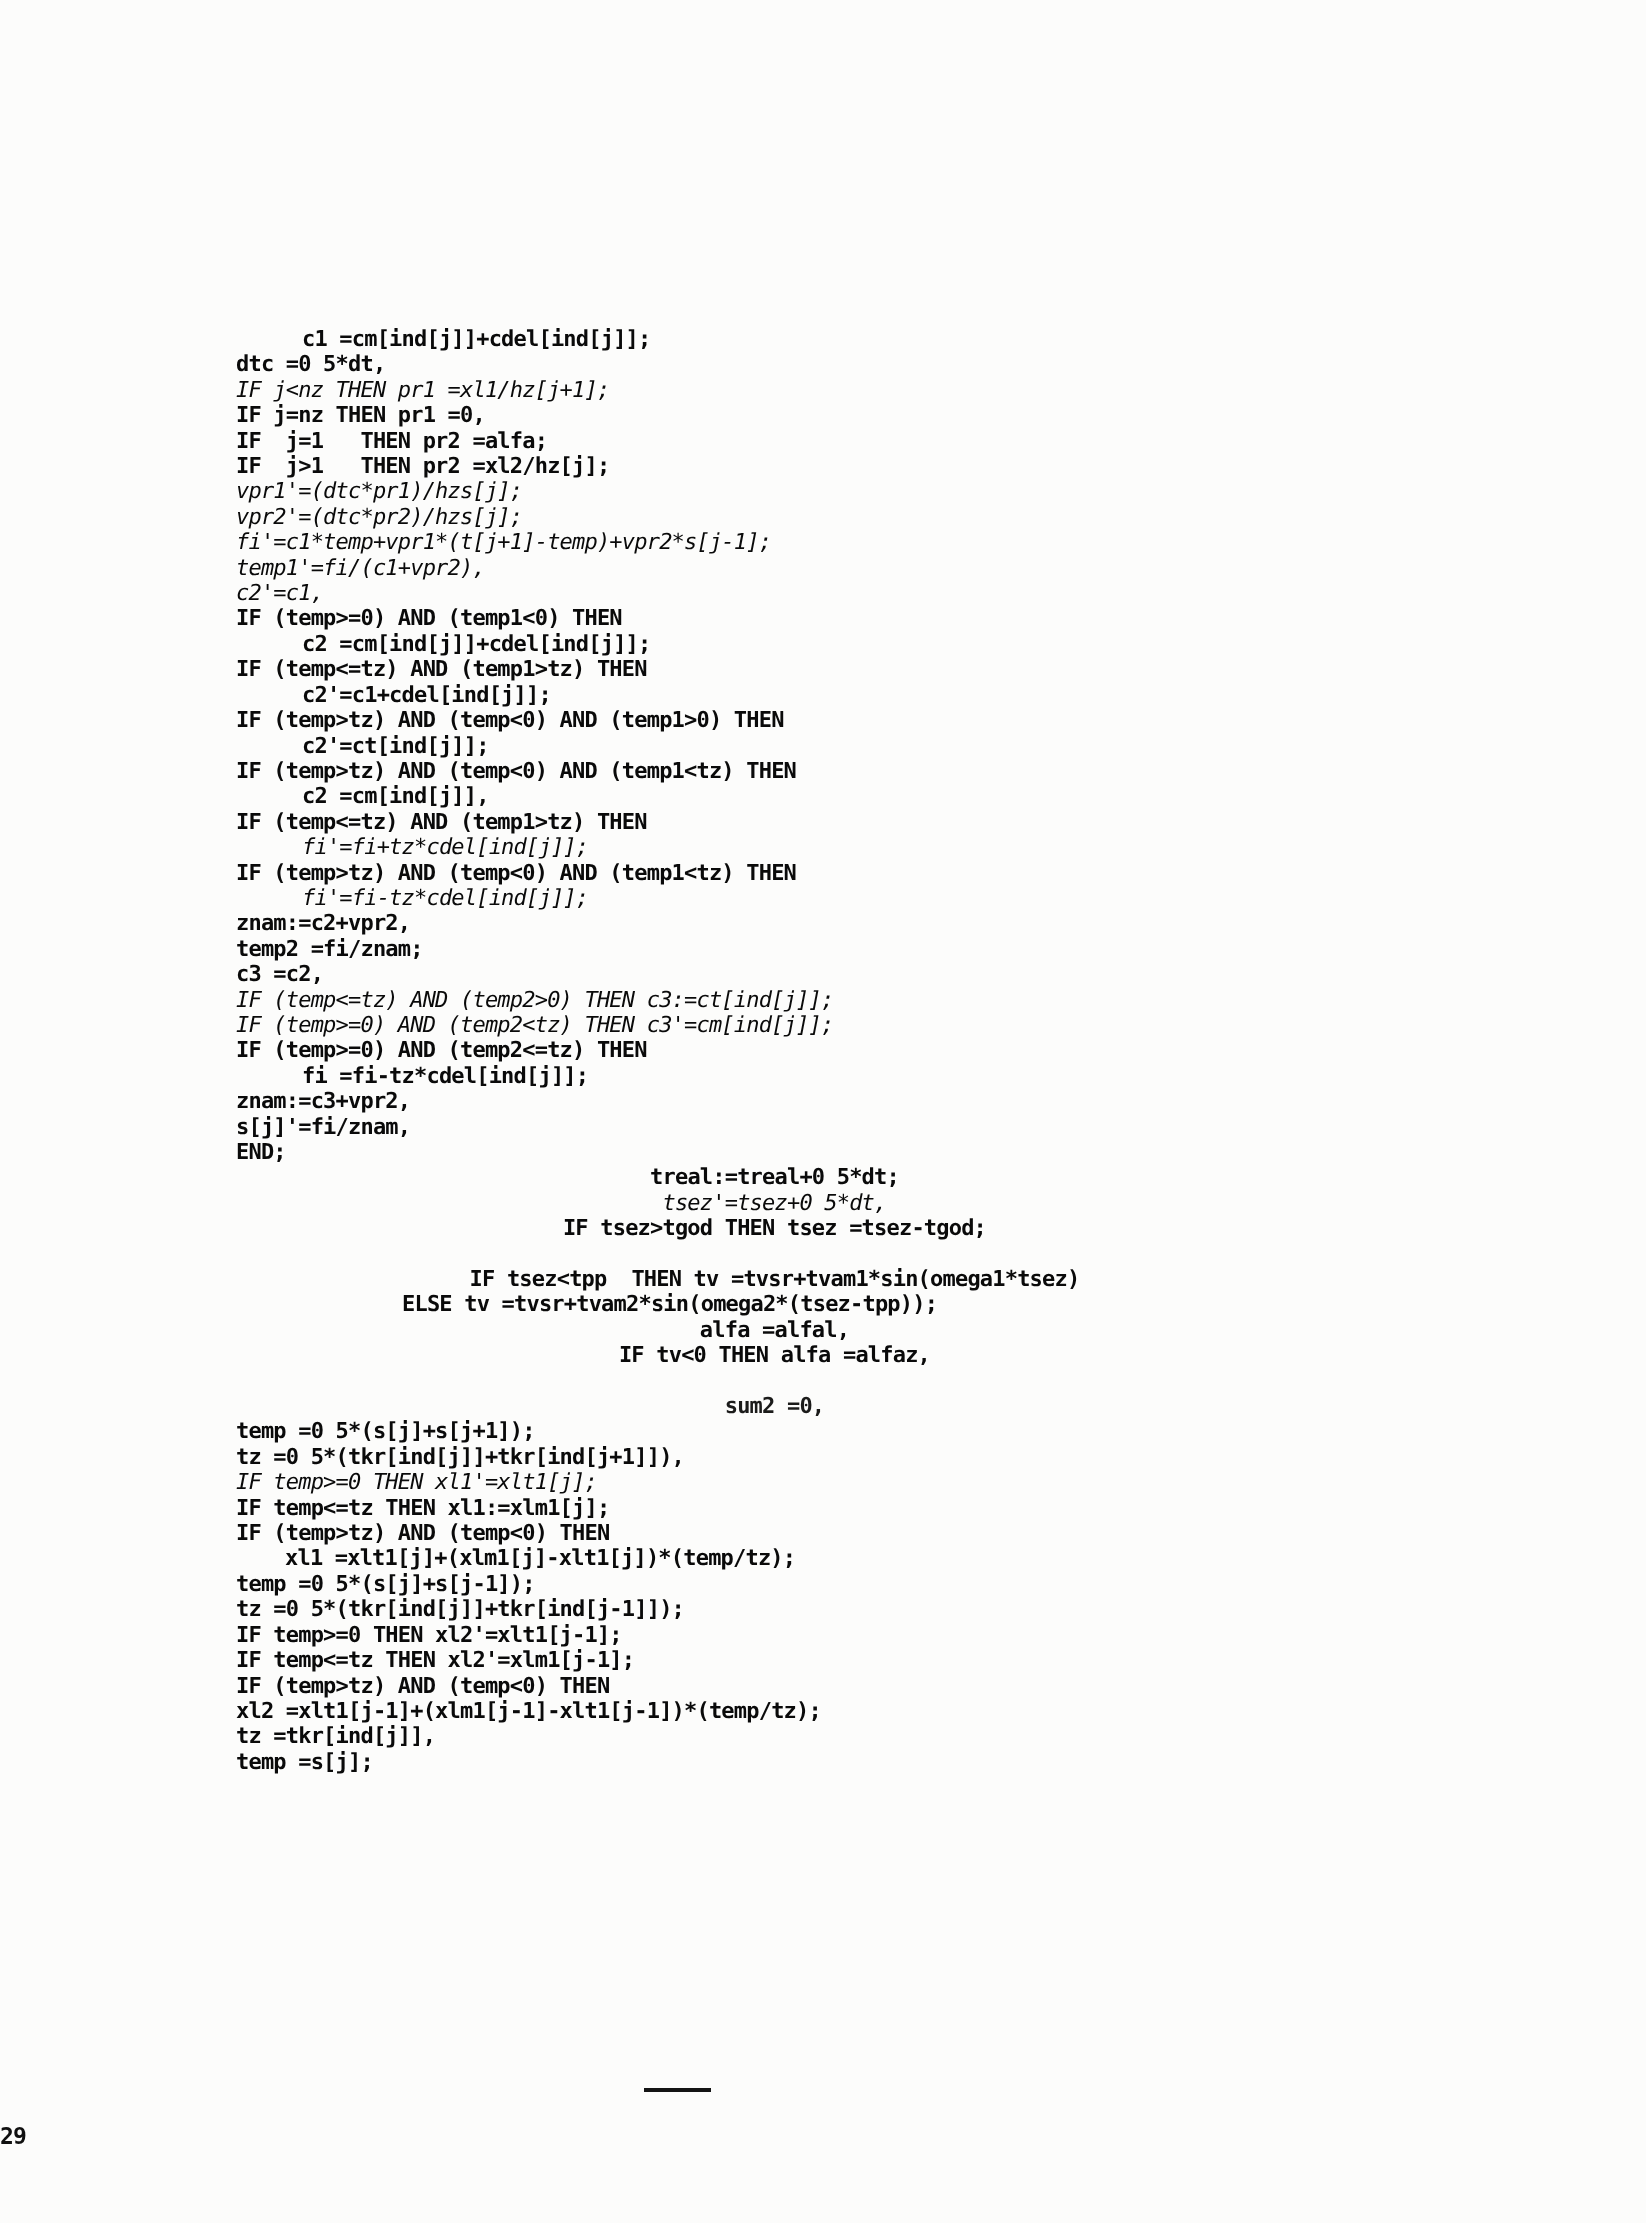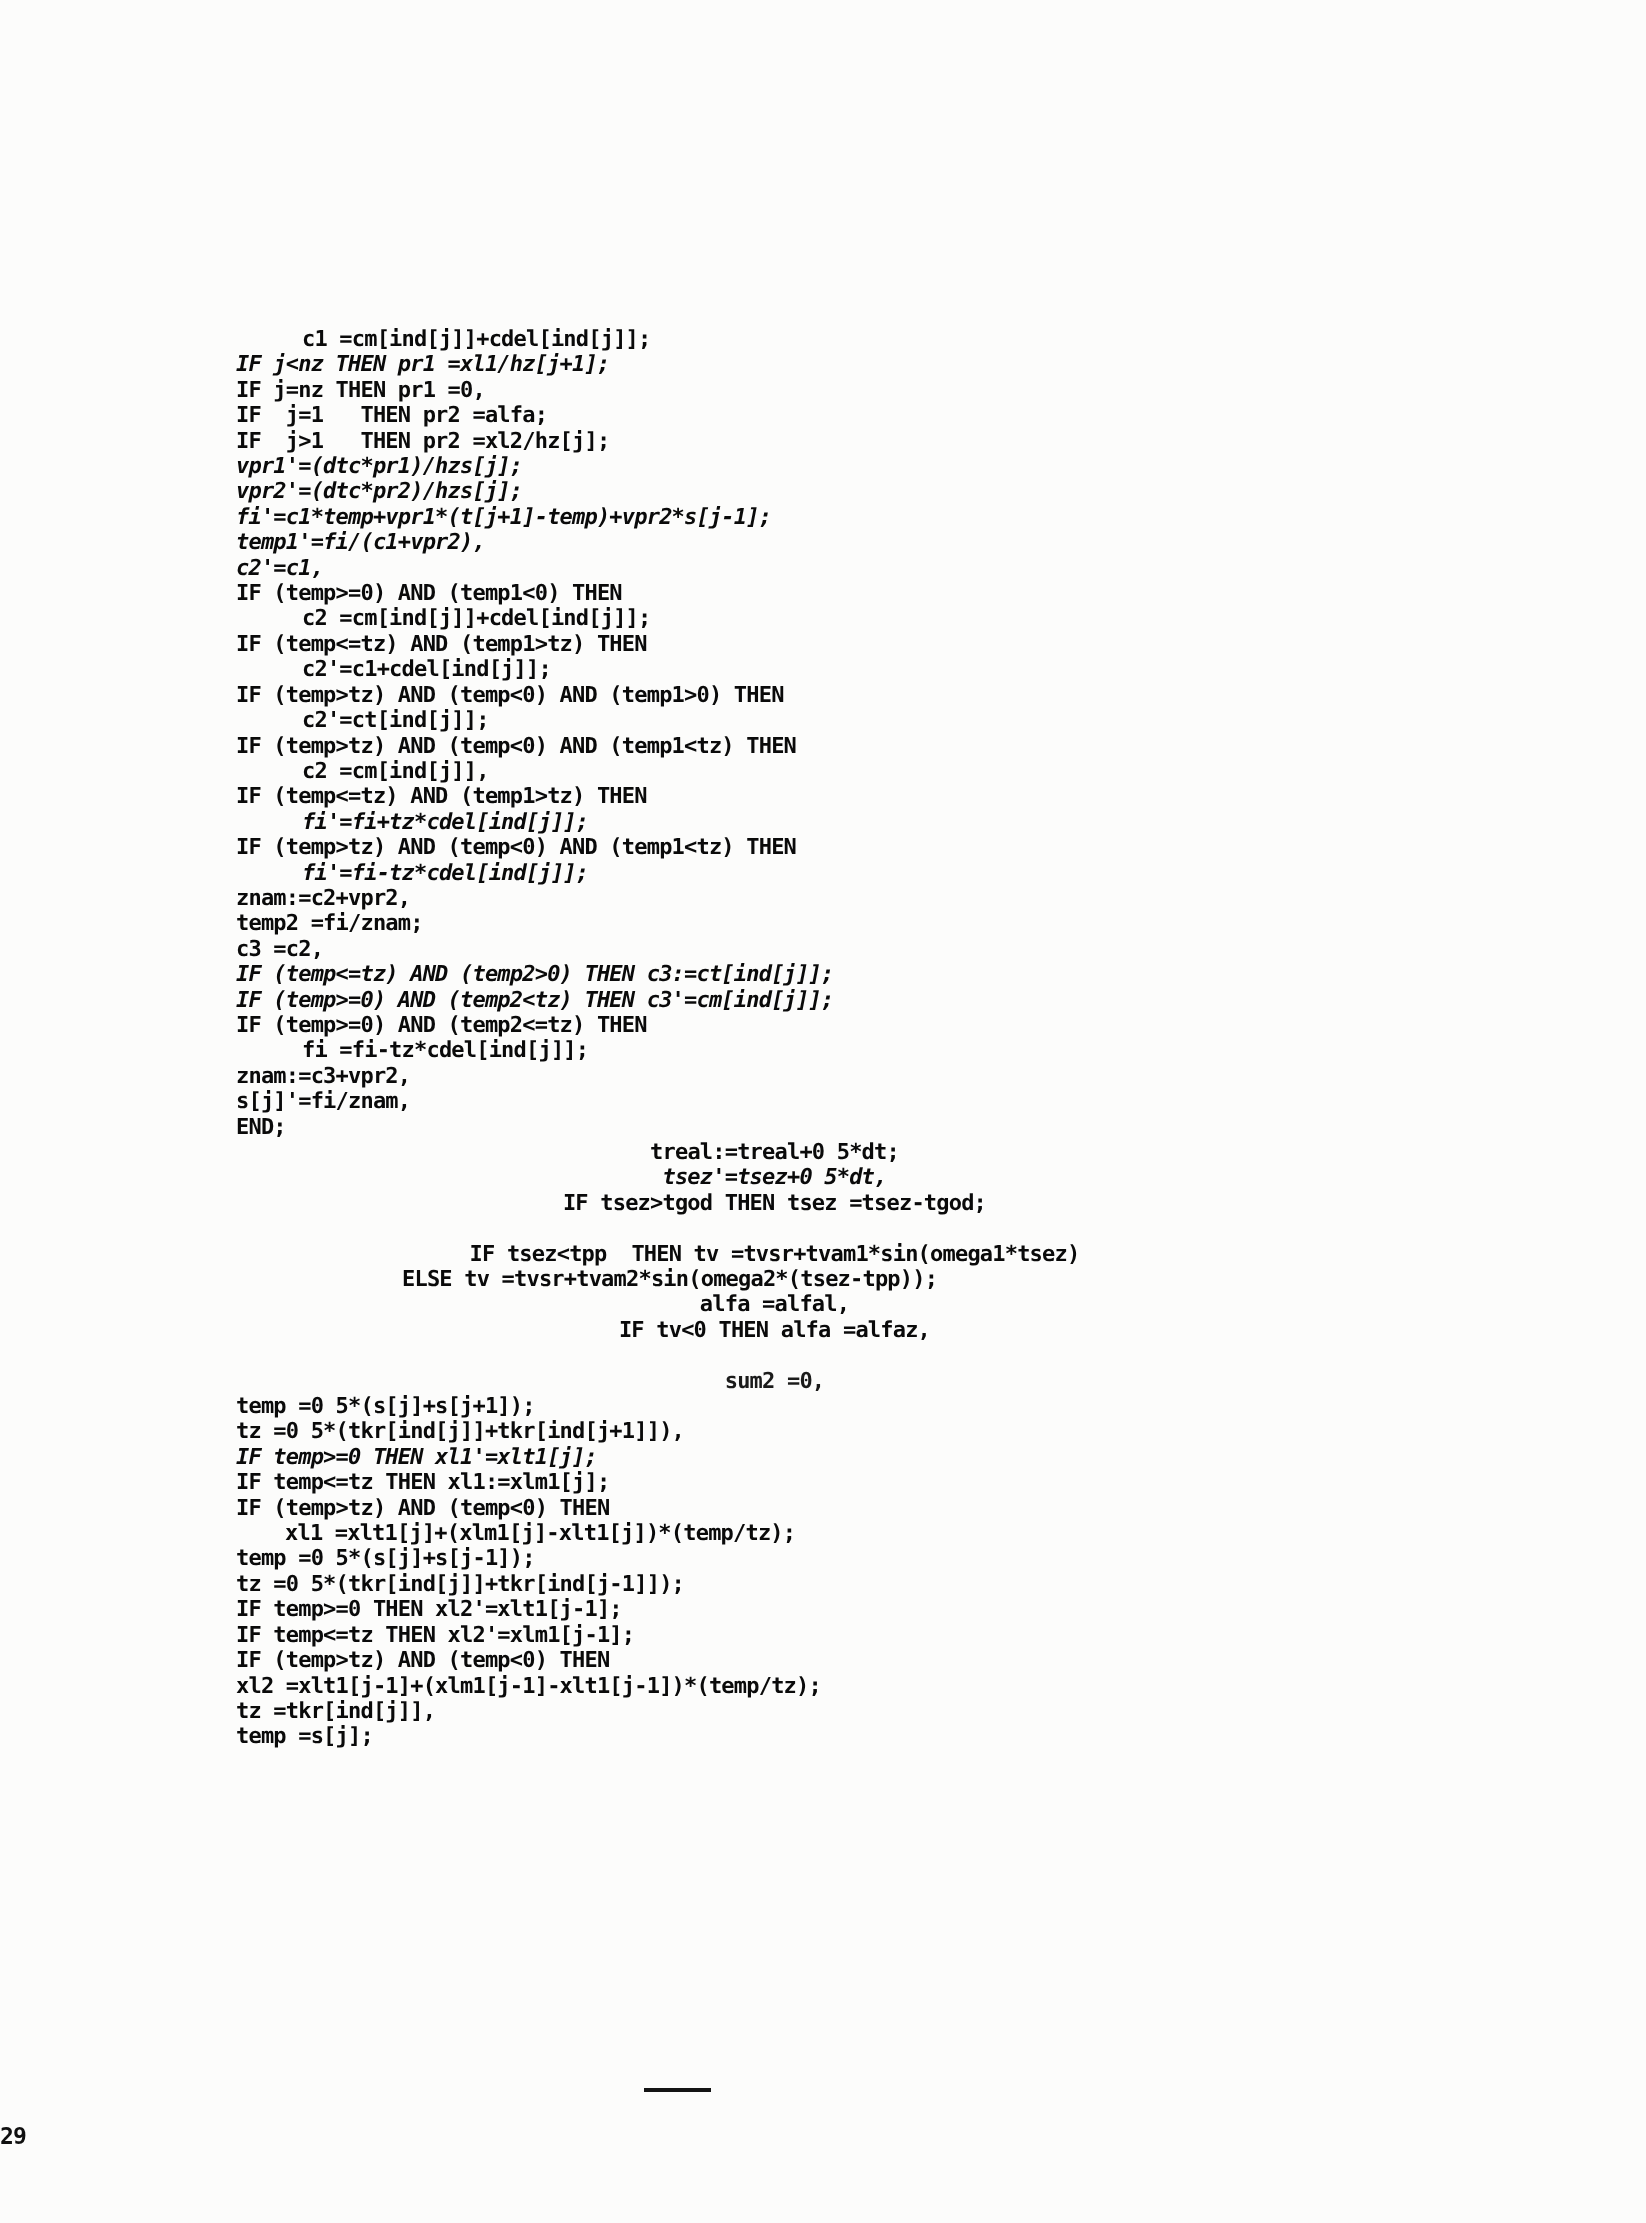--- a/index.html
+++ b/index.html
@@ -43,21 +43,21 @@
   }
   
   .ind0 { padding-left: 0px; text-align: center; }
   .ind1 { padding-left: 67px; }
   .ind2 { padding-left: 116px; }
   .ind3 { padding-left: 133px; }
   .ind4 { padding-left: 233px; }
 
   
   .kw    { font-weight: 700; }
-  .ital  { font-style: italic; font-weight: 700; }
+  .ital  { font-style: italic; font-weight: 400; }
   .light { font-weight: 700; opacity: 0.93; }
   .blank { height: 25.4px; }
 
   .page-rule {
     position: absolute;
     left: 644px;
     top: 2088px;
     width: 67px;
     height: 3.5px;
     background: #141414;
@@ -76,20 +76,21 @@
   }
 </style>
 </head>
 <body>
 
 <div class="page">
   <div class="page-surface"></div>
 
   <div class="listing" id="listing">
       <div class="code-line ind3 kw">c1 =cm[ind[j]]+cdel[ind[j]];</div>
+      <div class="code-line ind1 kw">dtc =0 5*dt,</div>
       <div class="code-line ind1 ital">IF j&lt;nz THEN pr1 =xl1/hz[j+1];</div>
       <div class="code-line ind1 kw">IF j=nz THEN pr1 =0,</div>
       <div class="code-line ind1 kw">IF  j=1   THEN pr2 =alfa;</div>
       <div class="code-line ind1 kw">IF  j&gt;1   THEN pr2 =xl2/hz[j];</div>
       <div class="code-line ind1 ital">vpr1'=(dtc*pr1)/hzs[j];</div>
       <div class="code-line ind1 ital">vpr2'=(dtc*pr2)/hzs[j];</div>
       <div class="code-line ind1 ital">fi'=c1*temp+vpr1*(t[j+1]-temp)+vpr2*s[j-1];</div>
       <div class="code-line ind1 ital">temp1'=fi/(c1+vpr2),</div>
       <div class="code-line ind1 ital">c2'=c1,</div>
       <div class="code-line ind1 kw">IF (temp&gt;=0) AND (temp1&lt;0) THEN</div>

